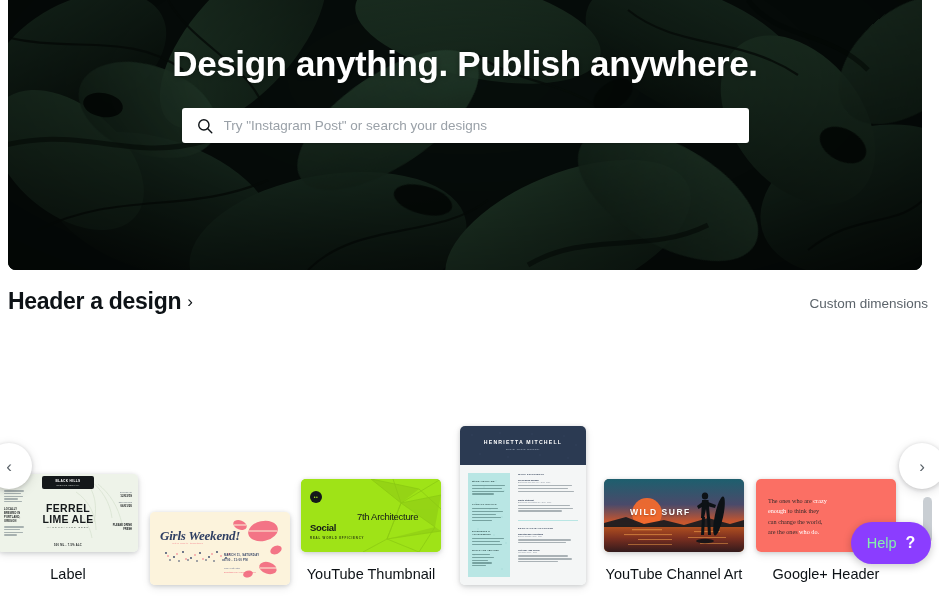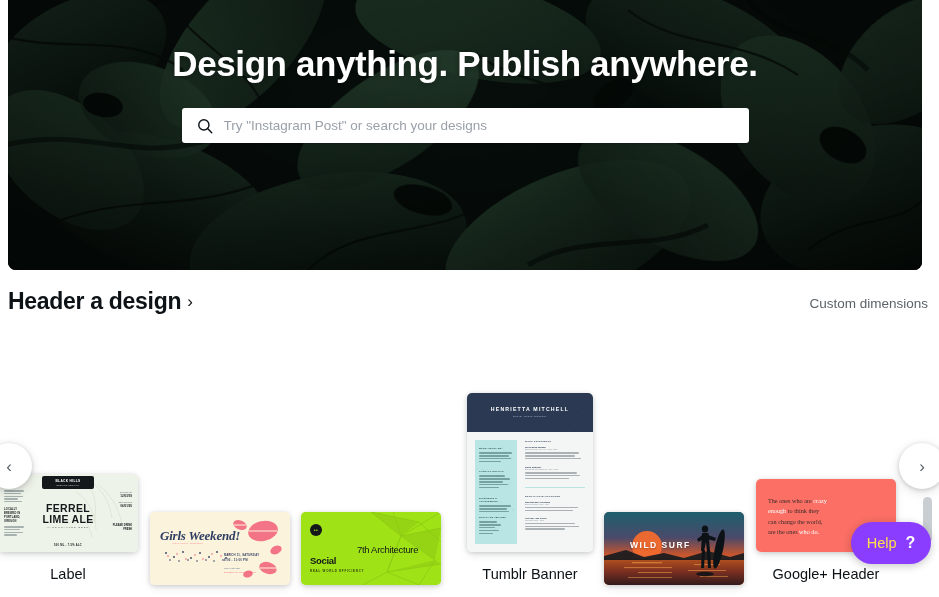--- a/index.html
+++ b/index.html
@@ -105,21 +105,21 @@
   }
 
   
   .help-btn {
     position:absolute; right:8px; bottom:8px;
     width:80px; height:42px; border-radius:21px;
     background:#8b3dff; border:0; cursor:pointer;
     display:flex; align-items:center; justify-content:center; gap:9px;
     box-shadow:0 2px 8px rgba(0,0,0,.22); z-index:20;
   }
-  .help-btn .t { color:#fde047; font-size:14.5px; }
+  .help-btn .t { color:#86efac; font-size:14.5px; }
   .help-btn .q { color:#fff; font-size:16px; font-weight:bold; }
 
   
   .art { position:absolute; inset:0; }
   .t-label { background:#eef3e9; }
   .t-fb { background:#fcf3dc; }
   .t-yt { background:#9fe317; }
   .t-tumblr { background:#f4f6f6; }
   .t-ca { background:#737373; }
   .t-gp { background:#fb6f64; }
@@ -349,20 +349,21 @@
             </g>
           </svg>
           <div style="position:absolute;left:9px;top:12px;width:12px;height:12px;border-radius:50%;background:#14181a;display:flex;align-items:center;justify-content:center;">
             <span style="color:#9fe317;font-size:5px;font-weight:bold;letter-spacing:.5px;">••</span>
           </div>
           <div style="position:absolute;left:9px;top:33px;font-size:9.5px;font-weight:normal;color:#14181a;letter-spacing:-.3px;line-height:1.05;margin-left:47px;">7th Architecture</div>
           <div style="position:absolute;left:9px;top:44px;font-size:9.5px;font-weight:bold;color:#14181a;letter-spacing:-.3px;line-height:1.05;">Social</div>
           <div style="position:absolute;left:9px;top:57px;font-size:2.9px;font-weight:bold;color:#2c3c10;letter-spacing:.8px;">REAL WORLD EFFICIENCY</div>
         </div>
       </div>
+      <div class="cap">YouTube Thumbnail</div>
     </div>
 
     <div class="card" style="left:460px;">
       <div class="thumb" style="width:126px;height:159px;">
         <div class="art t-tumblr">
           <div style="position:absolute;left:0;right:0;top:0;height:39px;background:#2b3a52;">
             <svg viewBox="0 0 126 39" style="position:absolute;inset:0;width:100%;height:100%;">
               <g fill="#3c4d67" opacity=".6">
                 <circle cx="12" cy="9" r=".7"></circle>
                   <circle cx="26" cy="16" r=".7"></circle>
@@ -458,21 +459,20 @@
             <div style="margin-top:6px;">
               <div style="font-size:2px;font-weight:bold;color:#2b3a52;">Fort Rose High School</div>
               <div style="font-size:1.8px;color:#8a949f;margin-bottom:2px;">Fort Rose | 2006 - 2010</div>
               <div class="bar" style="width:50px;margin-bottom:1.5px;"></div>
               <div class="bar" style="width:54px;margin-bottom:1.5px;"></div>
               <div class="bar" style="width:40px;"></div>
             </div>
           </div>
         </div>
       </div>
-      <div class="cap">Tumblr Banner</div>
     </div>
 
     <div class="card" style="left:604px;">
       <div class="thumb" style="width:140px;height:73px;">
         <div class="art t-ca">
           <svg viewBox="0 0 140 73" style="position:absolute;inset:0;width:100%;height:100%;">
             <defs>
               <linearGradient id="sky" x1="0" y1="0" x2="0" y2="1">
                 <stop offset="0" stop-color="#1d5f6e"></stop>
                 <stop offset="0.35" stop-color="#4a4a6a"></stop>
@@ -510,20 +510,21 @@
               <path d="M98 38 L101 38 L100 56 L97 56 Z"></path>
               <ellipse cx="115" cy="37" rx="4.2" ry="20" transform="rotate(12 115 37)"></ellipse>
             </g>
             <g fill="#0d1216" opacity=".85">
               <ellipse cx="101" cy="62" rx="9" ry="2.2"></ellipse>
             </g>
           </svg>
           <div style="position:absolute;left:26px;top:28px;font-size:8.5px;font-weight:bold;color:#ffffff;letter-spacing:1.5px;text-shadow:0 1px 2px rgba(0,0,0,.3);">WILD SURF</div>
         </div>
       </div>
+      <div class="cap">YouTube Channel Art</div>
     </div>
 
     <div class="card" style="left:756px;">
       <div class="thumb" style="width:140px;height:73px;">
         <div class="art t-gp">
           <div style="position:absolute;left:12px;top:17px;right:10px;font-family:'Liberation Serif',serif;font-size:6.2px;line-height:1.62;color:#3a2b2b;">
             <div>
               <span>The ones who are </span><span style="color:#ffffff;">crazy</span>
             </div>
             <div>

